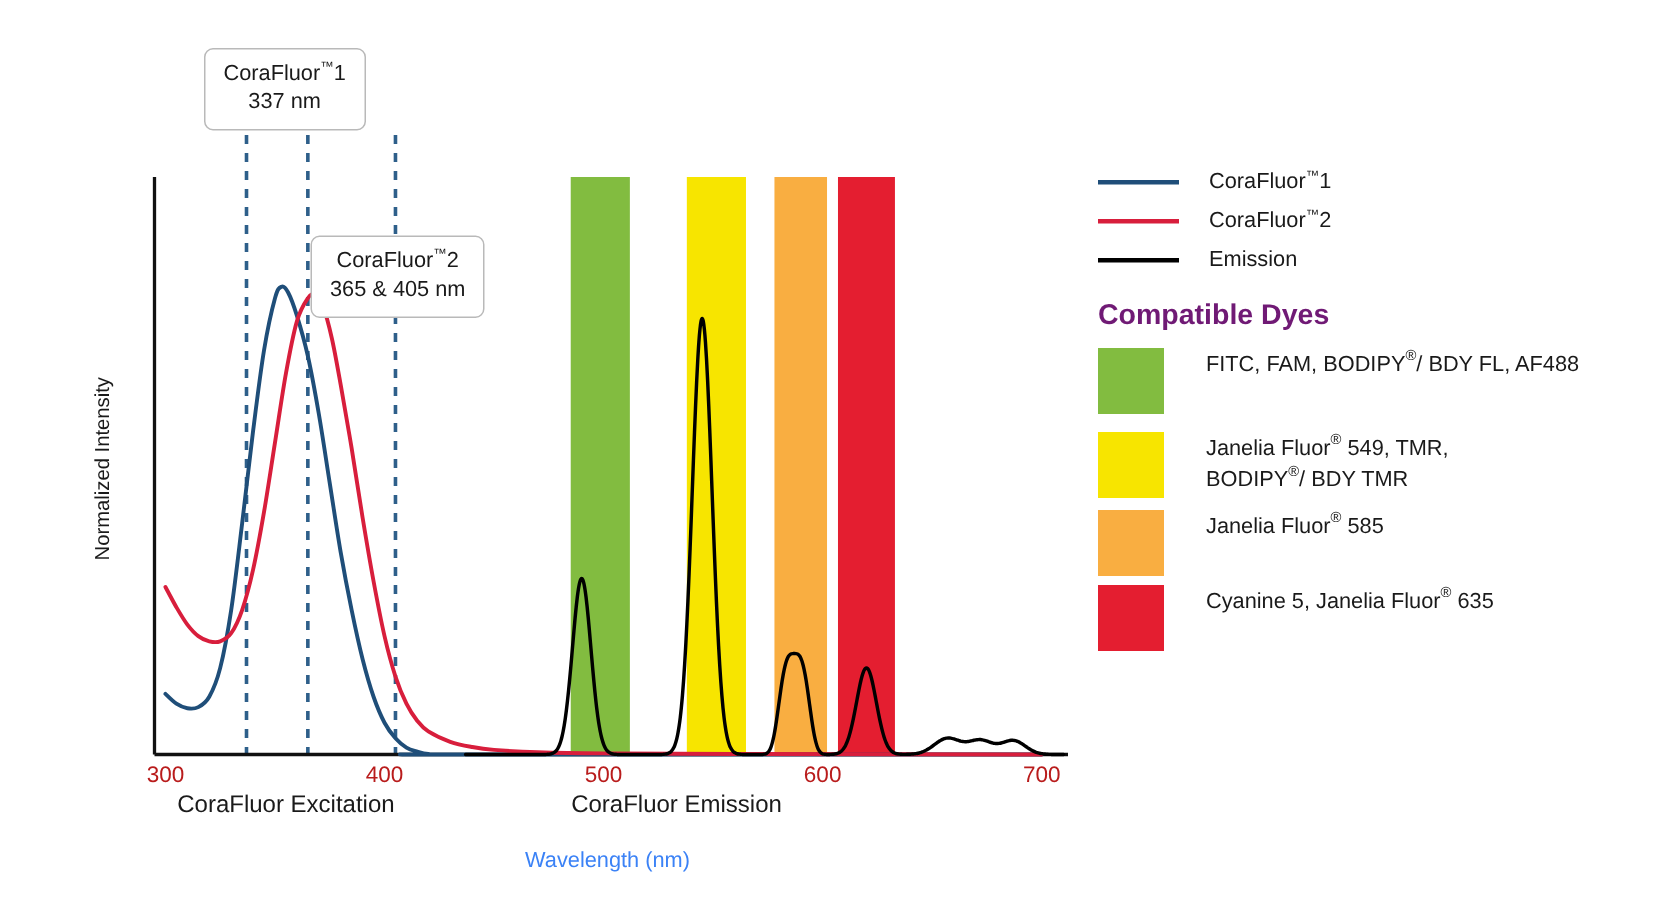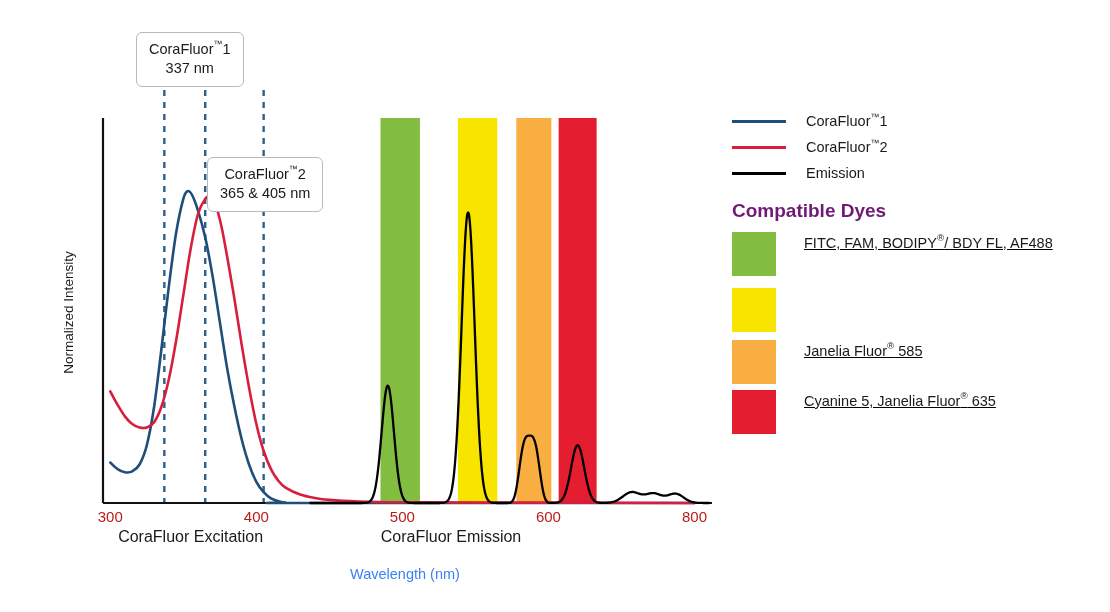--- a/index.html
+++ b/index.html
@@ -78,21 +78,21 @@
   .series-label { margin-left: 20px; font-size: 14.5px; color: #1a1a1a; white-space: nowrap; }
 
   #dyes-heading {
     position: absolute;
     left: 2px; top: 200px;
     font-size: 19px;
     font-weight: bold;
     color: #701a75;
   }
 
-  .dye-row { position: absolute; display: flex; align-items: flex-start; text-decoration: underline; }
+  .dye-row { position: absolute; display: flex; align-items: flex-start; }
   .dye-swatch { width: 44px; height: 44px; flex: 0 0 auto; }
   .dye-label {
     margin-left: 28px;
     font-size: 14.5px;
     color: #1a1a1a;
     line-height: 1.42;
     white-space: nowrap;
     padding-top: 1px;
   }
   .dye-label .ln { display: block; }
@@ -117,21 +117,21 @@
         <path d="M 110.30 391.35 C 111.52 393.60, 115.17 400.65, 117.60 404.82 C 120.04 409.00, 122.47 413.17, 124.91 416.38 C 127.34 419.58, 129.77 422.21, 132.21 424.07 C 134.64 425.94, 137.08 426.96, 139.51 427.54 C 141.94 428.12, 144.38 428.44, 146.81 427.54 C 149.25 426.64, 151.68 425.61, 154.12 422.15 C 156.55 418.69, 158.98 413.81, 161.42 406.75 C 163.85 399.69, 166.29 390.71, 168.72 379.80 C 171.15 368.89, 173.59 355.42, 176.02 341.30 C 178.46 327.18, 180.89 310.50, 183.32 295.10 C 185.76 279.70, 188.19 262.38, 190.63 248.90 C 193.06 235.42, 195.49 222.59, 197.93 214.25 C 200.36 205.91, 203.28 201.74, 205.23 198.85 C 207.18 195.96, 207.91 195.96, 209.61 196.93 C 211.32 197.89, 213.51 199.81, 215.45 204.63 C 217.40 209.44, 219.35 217.14, 221.29 225.80 C 223.24 234.46, 224.95 244.41, 227.14 256.60 C 229.33 268.79, 232.00 284.19, 234.44 298.95 C 236.87 313.71, 239.31 330.39, 241.74 345.15 C 244.18 359.91, 246.61 374.35, 249.04 387.50 C 251.48 400.65, 253.91 413.49, 256.35 424.07 C 258.78 434.66, 261.21 443.52, 263.65 451.02 C 266.08 458.53, 268.52 464.18, 270.95 469.12 C 273.38 474.06, 275.82 477.59, 278.25 480.67 C 280.69 483.75, 281.90 485.29, 285.55 487.60 C 289.21 489.91, 295.29 492.80, 300.16 494.53 C 305.03 496.26, 309.89 497.10, 314.76 498.00 C 319.63 498.89, 322.06 499.34, 329.37 499.92 C 336.67 500.50, 346.41 501.07, 358.58 501.46 C 370.75 501.84, 380.48 502.04, 402.39 502.23 C 424.29 502.42, 441.33 502.49, 490.01 502.62 C 538.70 502.74, 660.40 502.94, 694.47 503.00" fill="none" stroke="#D81E3C" stroke-width="2.6" stroke-linejoin="round" stroke-linecap="round"></path>
         <path d="M 310.38 503.00 C 310.50 503.00, 310.87 503.00, 311.11 503.00 C 311.35 503.00, 311.60 503.00, 311.84 503.00 C 312.09 503.00, 312.33 503.00, 312.57 503.00 C 312.82 503.00, 313.06 503.00, 313.30 503.00 C 313.55 503.00, 313.79 503.00, 314.03 503.00 C 314.28 503.00, 314.52 503.00, 314.76 503.00 C 315.01 503.00, 315.25 503.00, 315.49 503.00 C 315.74 503.00, 315.98 503.00, 316.22 503.00 C 316.47 503.00, 316.71 503.00, 316.95 503.00 C 317.20 503.00, 317.44 503.00, 317.68 503.00 C 317.93 503.00, 318.17 503.00, 318.41 503.00 C 318.66 503.00, 318.90 503.00, 319.14 503.00 C 319.39 503.00, 319.63 503.00, 319.87 503.00 C 320.12 503.00, 320.36 503.00, 320.60 503.00 C 320.85 503.00, 321.09 503.00, 321.33 503.00 C 321.58 503.00, 321.82 503.00, 322.06 503.00 C 322.31 503.00, 322.55 503.00, 322.79 503.00 C 323.04 503.00, 323.28 503.00, 323.53 503.00 C 323.77 503.00, 324.01 503.00, 324.26 503.00 C 324.50 503.00, 324.74 503.00, 324.99 503.00 C 325.23 503.00, 325.47 503.00, 325.72 503.00 C 325.96 503.00, 326.20 503.00, 326.45 503.00 C 326.69 503.00, 326.93 503.00, 327.18 503.00 C 327.42 503.00, 327.66 503.00, 327.91 503.00 C 328.15 503.00, 328.39 503.00, 328.64 503.00 C 328.88 503.00, 329.12 503.00, 329.37 503.00 C 329.61 503.00, 329.85 503.00, 330.10 503.00 C 330.34 503.00, 330.58 503.00, 330.83 503.00 C 331.07 503.00, 331.31 503.00, 331.56 503.00 C 331.80 503.00, 332.04 503.00, 332.29 503.00 C 332.53 503.00, 332.77 503.00, 333.02 503.00 C 333.26 503.00, 333.50 503.00, 333.75 503.00 C 333.99 503.00, 334.24 503.00, 334.48 503.00 C 334.72 503.00, 334.97 503.00, 335.21 503.00 C 335.45 503.00, 335.70 503.00, 335.94 503.00 C 336.18 503.00, 336.43 503.00, 336.67 503.00 C 336.91 503.00, 337.16 503.00, 337.40 503.00 C 337.64 503.00, 337.89 503.00, 338.13 503.00 C 338.37 503.00, 338.62 503.00, 338.86 503.00 C 339.10 503.00, 339.35 503.00, 339.59 503.00 C 339.83 503.00, 340.08 503.00, 340.32 503.00 C 340.56 503.00, 340.81 503.00, 341.05 503.00 C 341.29 503.00, 341.54 503.00, 341.78 503.00 C 342.02 503.00, 342.27 503.00, 342.51 503.00 C 342.75 503.00, 343.00 503.00, 343.24 503.00 C 343.48 503.00, 343.73 503.00, 343.97 503.00 C 344.21 503.00, 344.46 503.00, 344.70 503.00 C 344.94 503.00, 345.19 503.00, 345.43 503.00 C 345.68 503.00, 345.92 503.00, 346.16 503.00 C 346.41 503.00, 346.65 503.00, 346.89 503.00 C 347.14 503.00, 347.38 503.00, 347.62 503.00 C 347.87 503.00, 348.11 503.00, 348.35 503.00 C 348.60 503.00, 348.84 503.00, 349.08 503.00 C 349.33 503.00, 349.57 503.00, 349.81 503.00 C 350.06 503.00, 350.30 503.00, 350.54 503.00 C 350.79 503.00, 351.03 503.00, 351.27 503.00 C 351.52 503.00, 351.76 503.00, 352.00 503.00 C 352.25 503.00, 352.49 503.00, 352.73 503.00 C 352.98 503.00, 353.22 503.00, 353.46 503.00 C 353.71 503.00, 353.95 503.00, 354.19 503.00 C 354.44 503.00, 354.68 503.00, 354.92 503.00 C 355.17 503.00, 355.41 503.00, 355.65 503.00 C 355.90 503.00, 356.14 503.00, 356.38 503.00 C 356.63 503.00, 356.87 503.00, 357.12 503.00 C 357.36 503.00, 357.60 503.00, 357.85 503.00 C 358.09 503.00, 358.33 503.00, 358.58 503.00 C 358.82 503.00, 359.06 503.00, 359.31 503.00 C 359.55 503.00, 359.79 503.00, 360.04 503.00 C 360.28 502.99, 360.52 502.99, 360.77 502.99 C 361.01 502.99, 361.25 502.99, 361.50 502.99 C 361.74 502.99, 361.98 502.98, 362.23 502.98 C 362.47 502.98, 362.71 502.97, 362.96 502.97 C 363.20 502.96, 363.44 502.96, 363.69 502.95 C 363.93 502.94, 364.17 502.93, 364.42 502.92 C 364.66 502.90, 364.90 502.89, 365.15 502.87 C 365.39 502.85, 365.63 502.83, 365.88 502.80 C 366.12 502.77, 366.36 502.74, 366.61 502.70 C 366.85 502.65, 367.09 502.61, 367.34 502.55 C 367.58 502.48, 367.82 502.42, 368.07 502.33 C 368.31 502.24, 368.56 502.15, 368.80 502.02 C 369.04 501.90, 369.29 501.77, 369.53 501.60 C 369.77 501.43, 370.02 501.25, 370.26 501.02 C 370.50 500.79, 370.75 500.54, 370.99 500.23 C 371.23 499.93, 371.48 499.59, 371.72 499.20 C 371.96 498.80, 372.21 498.36, 372.45 497.84 C 372.69 497.32, 372.94 496.76, 373.18 496.10 C 373.42 495.45, 373.67 494.73, 373.91 493.91 C 374.15 493.08, 374.40 492.19, 374.64 491.18 C 374.88 490.17, 375.13 489.07, 375.37 487.85 C 375.61 486.63, 375.86 485.31, 376.10 483.86 C 376.34 482.41, 376.59 480.85, 376.83 479.16 C 377.07 477.47, 377.32 475.66, 377.56 473.72 C 377.80 471.78, 378.05 469.72, 378.29 467.55 C 378.53 465.37, 378.78 463.07, 379.02 460.67 C 379.26 458.28, 379.51 455.76, 379.75 453.18 C 380.00 450.60, 380.24 447.91, 380.48 445.19 C 380.73 442.47, 380.97 439.66, 381.21 436.86 C 381.46 434.06, 381.70 431.20, 381.94 428.39 C 382.19 425.58, 382.43 422.75, 382.67 420.02 C 382.92 417.29, 383.16 414.58, 383.40 412.01 C 383.65 409.45, 383.89 406.95, 384.13 404.64 C 384.38 402.33, 384.62 400.13, 384.86 398.16 C 385.11 396.19, 385.35 394.38, 385.59 392.83 C 385.84 391.28, 386.08 389.93, 386.32 388.86 C 386.57 387.79, 386.81 386.95, 387.05 386.40 C 387.30 385.86, 387.54 385.57, 387.78 385.57 C 388.03 385.57, 388.27 385.86, 388.51 386.40 C 388.76 386.95, 389.00 387.79, 389.24 388.86 C 389.49 389.93, 389.73 391.28, 389.97 392.83 C 390.22 394.38, 390.46 396.19, 390.71 398.16 C 390.95 400.13, 391.19 402.33, 391.44 404.64 C 391.68 406.95, 391.92 409.45, 392.17 412.01 C 392.41 414.58, 392.65 417.29, 392.90 420.02 C 393.14 422.75, 393.38 425.58, 393.63 428.39 C 393.87 431.20, 394.11 434.06, 394.36 436.86 C 394.60 439.66, 394.84 442.47, 395.09 445.19 C 395.33 447.91, 395.57 450.60, 395.82 453.18 C 396.06 455.76, 396.30 458.28, 396.55 460.67 C 396.79 463.07, 397.03 465.37, 397.28 467.55 C 397.52 469.72, 397.76 471.78, 398.01 473.72 C 398.25 475.66, 398.49 477.47, 398.74 479.16 C 398.98 480.85, 399.22 482.41, 399.47 483.86 C 399.71 485.31, 399.95 486.63, 400.20 487.85 C 400.44 489.07, 400.68 490.17, 400.93 491.18 C 401.17 492.19, 401.41 493.08, 401.66 493.91 C 401.90 494.73, 402.15 495.45, 402.39 496.10 C 402.63 496.76, 402.88 497.32, 403.12 497.84 C 403.36 498.36, 403.61 498.80, 403.85 499.20 C 404.09 499.59, 404.34 499.93, 404.58 500.23 C 404.82 500.54, 405.07 500.79, 405.31 501.02 C 405.55 501.25, 405.80 501.43, 406.04 501.60 C 406.28 501.77, 406.53 501.90, 406.77 502.02 C 407.01 502.15, 407.26 502.24, 407.50 502.33 C 407.74 502.42, 407.99 502.48, 408.23 502.55 C 408.47 502.61, 408.72 502.65, 408.96 502.70 C 409.20 502.74, 409.45 502.77, 409.69 502.80 C 409.93 502.83, 410.18 502.85, 410.42 502.87 C 410.66 502.89, 410.91 502.90, 411.15 502.92 C 411.39 502.93, 411.64 502.94, 411.88 502.95 C 412.12 502.96, 412.37 502.96, 412.61 502.97 C 412.85 502.97, 413.10 502.98, 413.34 502.98 C 413.59 502.98, 413.83 502.99, 414.07 502.99 C 414.32 502.99, 414.56 502.99, 414.80 502.99 C 415.05 502.99, 415.29 502.99, 415.53 503.00 C 415.78 503.00, 416.02 503.00, 416.26 503.00 C 416.51 503.00, 416.75 503.00, 416.99 503.00 C 417.24 503.00, 417.48 503.00, 417.72 503.00 C 417.97 503.00, 418.21 503.00, 418.45 503.00 C 418.70 503.00, 418.94 503.00, 419.18 503.00 C 419.43 503.00, 419.67 503.00, 419.91 503.00 C 420.16 503.00, 420.40 503.00, 420.64 503.00 C 420.89 503.00, 421.13 503.00, 421.37 503.00 C 421.62 503.00, 421.86 503.00, 422.10 503.00 C 422.35 503.00, 422.59 503.00, 422.83 503.00 C 423.08 503.00, 423.32 503.00, 423.56 503.00 C 423.81 503.00, 424.05 503.00, 424.29 503.00 C 424.54 503.00, 424.78 503.00, 425.03 503.00 C 425.27 503.00, 425.51 503.00, 425.76 503.00 C 426.00 503.00, 426.24 503.00, 426.49 503.00 C 426.73 503.00, 426.97 503.00, 427.22 503.00 C 427.46 503.00, 427.70 503.00, 427.95 503.00 C 428.19 503.00, 428.43 503.00, 428.68 503.00 C 428.92 503.00, 429.16 503.00, 429.41 503.00 C 429.65 503.00, 429.89 503.00, 430.14 503.00 C 430.38 503.00, 430.62 503.00, 430.87 503.00 C 431.11 503.00, 431.35 503.00, 431.60 503.00 C 431.84 503.00, 432.08 503.00, 432.33 503.00 C 432.57 503.00, 432.81 503.00, 433.06 503.00 C 433.30 503.00, 433.54 503.00, 433.79 503.00 C 434.03 503.00, 434.27 503.00, 434.52 503.00 C 434.76 503.00, 435.00 503.00, 435.25 503.00 C 435.49 503.00, 435.74 503.00, 435.98 503.00 C 436.22 503.00, 436.47 503.00, 436.71 503.00 C 436.95 503.00, 437.20 503.00, 437.44 502.99 C 437.68 502.99, 437.93 502.99, 438.17 502.99 C 438.41 502.99, 438.66 502.99, 438.90 502.99 C 439.14 502.98, 439.39 502.98, 439.63 502.98 C 439.87 502.97, 440.12 502.97, 440.36 502.96 C 440.60 502.95, 440.85 502.95, 441.09 502.94 C 441.33 502.93, 441.58 502.92, 441.82 502.90 C 442.06 502.89, 442.31 502.87, 442.55 502.85 C 442.79 502.83, 443.04 502.80, 443.28 502.77 C 443.52 502.74, 443.77 502.70, 444.01 502.65 C 444.25 502.60, 444.50 502.55, 444.74 502.48 C 444.98 502.41, 445.23 502.33, 445.47 502.23 C 445.71 502.13, 445.96 502.02, 446.20 501.88 C 446.44 501.74, 446.69 501.58, 446.93 501.38 C 447.18 501.19, 447.42 500.97, 447.66 500.70 C 447.91 500.43, 448.15 500.13, 448.39 499.77 C 448.64 499.41, 448.88 499.01, 449.12 498.52 C 449.37 498.04, 449.61 497.50, 449.85 496.86 C 450.10 496.23, 450.34 495.52, 450.58 494.70 C 450.83 493.87, 451.07 492.96, 451.31 491.90 C 451.56 490.84, 451.80 489.68, 452.04 488.35 C 452.29 487.01, 452.53 485.55, 452.77 483.89 C 453.02 482.23, 453.26 480.43, 453.50 478.39 C 453.75 476.36, 453.99 474.15, 454.23 471.69 C 454.48 469.24, 454.72 466.58, 454.96 463.66 C 455.21 460.74, 455.45 457.59, 455.69 454.17 C 455.94 450.75, 456.18 447.09, 456.42 443.14 C 456.67 439.20, 456.91 434.99, 457.15 430.52 C 457.40 426.05, 457.64 421.30, 457.88 416.31 C 458.13 411.32, 458.37 406.06, 458.62 400.59 C 458.86 395.12, 459.10 389.39, 459.35 383.50 C 459.59 377.61, 459.83 371.49, 460.08 365.27 C 460.32 359.06, 460.56 352.64, 460.81 346.21 C 461.05 339.78, 461.29 333.20, 461.54 326.70 C 461.78 320.19, 462.02 313.61, 462.27 307.19 C 462.51 300.77, 462.75 294.35, 463.00 288.19 C 463.24 282.04, 463.48 275.96, 463.73 270.25 C 463.97 264.53, 464.21 258.99, 464.46 253.89 C 464.70 248.80, 464.94 243.97, 465.19 239.66 C 465.43 235.35, 465.67 231.41, 465.92 228.03 C 466.16 224.66, 466.40 221.73, 466.65 219.41 C 466.89 217.09, 467.13 215.30, 467.38 214.11 C 467.62 212.93, 467.86 212.32, 468.11 212.32 C 468.35 212.32, 468.59 212.93, 468.84 214.11 C 469.08 215.30, 469.32 217.09, 469.57 219.41 C 469.81 221.73, 470.06 224.66, 470.30 228.03 C 470.54 231.41, 470.79 235.35, 471.03 239.66 C 471.27 243.97, 471.52 248.80, 471.76 253.89 C 472.00 258.99, 472.25 264.53, 472.49 270.25 C 472.73 275.96, 472.98 282.04, 473.22 288.19 C 473.46 294.35, 473.71 300.77, 473.95 307.19 C 474.19 313.61, 474.44 320.19, 474.68 326.70 C 474.92 333.20, 475.17 339.78, 475.41 346.21 C 475.65 352.64, 475.90 359.06, 476.14 365.27 C 476.38 371.49, 476.63 377.61, 476.87 383.50 C 477.11 389.39, 477.36 395.12, 477.60 400.59 C 477.84 406.06, 478.09 411.32, 478.33 416.31 C 478.57 421.30, 478.82 426.05, 479.06 430.52 C 479.30 434.99, 479.55 439.20, 479.79 443.14 C 480.03 447.09, 480.28 450.75, 480.52 454.17 C 480.76 457.59, 481.01 460.74, 481.25 463.66 C 481.50 466.58, 481.74 469.24, 481.98 471.69 C 482.23 474.15, 482.47 476.36, 482.71 478.39 C 482.96 480.43, 483.20 482.23, 483.44 483.89 C 483.69 485.55, 483.93 487.01, 484.17 488.35 C 484.42 489.68, 484.66 490.84, 484.90 491.90 C 485.15 492.96, 485.39 493.87, 485.63 494.70 C 485.88 495.52, 486.12 496.23, 486.36 496.86 C 486.61 497.50, 486.85 498.04, 487.09 498.52 C 487.34 499.01, 487.58 499.41, 487.82 499.77 C 488.07 500.13, 488.31 500.43, 488.55 500.70 C 488.80 500.97, 489.04 501.19, 489.28 501.38 C 489.53 501.58, 489.77 501.74, 490.01 501.88 C 490.26 502.02, 490.50 502.13, 490.74 502.23 C 490.99 502.33, 491.23 502.41, 491.47 502.48 C 491.72 502.55, 491.96 502.60, 492.21 502.65 C 492.45 502.70, 492.69 502.74, 492.94 502.77 C 493.18 502.80, 493.42 502.83, 493.67 502.85 C 493.91 502.87, 494.15 502.89, 494.40 502.90 C 494.64 502.92, 494.88 502.93, 495.13 502.94 C 495.37 502.95, 495.61 502.95, 495.86 502.96 C 496.10 502.97, 496.34 502.97, 496.59 502.98 C 496.83 502.98, 497.07 502.98, 497.32 502.99 C 497.56 502.99, 497.80 502.99, 498.05 502.99 C 498.29 502.99, 498.53 502.99, 498.78 502.99 C 499.02 503.00, 499.26 503.00, 499.51 503.00 C 499.75 503.00, 499.99 503.00, 500.24 503.00 C 500.48 503.00, 500.72 503.00, 500.97 503.00 C 501.21 503.00, 501.45 503.00, 501.70 503.00 C 501.94 503.00, 502.18 503.00, 502.43 503.00 C 502.67 503.00, 502.91 503.00, 503.16 503.00 C 503.40 503.00, 503.65 503.00, 503.89 503.00 C 504.13 503.00, 504.38 503.00, 504.62 503.00 C 504.86 503.00, 505.11 503.00, 505.35 503.00 C 505.59 503.00, 505.84 503.00, 506.08 503.00 C 506.32 502.99, 506.57 502.99, 506.81 502.99 C 507.05 502.99, 507.30 502.98, 507.54 502.98 C 507.78 502.97, 508.03 502.96, 508.27 502.95 C 508.51 502.93, 508.76 502.91, 509.00 502.88 C 509.24 502.85, 509.49 502.82, 509.73 502.76 C 509.97 502.71, 510.22 502.65, 510.46 502.55 C 510.70 502.46, 510.95 502.35, 511.19 502.19 C 511.43 502.03, 511.68 501.86, 511.92 501.61 C 512.16 501.37, 512.41 501.09, 512.65 500.72 C 512.89 500.36, 513.14 499.94, 513.38 499.43 C 513.62 498.92, 513.87 498.33, 514.11 497.64 C 514.35 496.95, 514.60 496.17, 514.84 495.27 C 515.09 494.38, 515.33 493.38, 515.57 492.28 C 515.82 491.17, 516.06 489.95, 516.30 488.64 C 516.55 487.33, 516.79 485.90, 517.03 484.41 C 517.28 482.91, 517.52 481.31, 517.76 479.67 C 518.01 478.03, 518.25 476.30, 518.49 474.56 C 518.74 472.83, 518.98 471.03, 519.22 469.26 C 519.47 467.49, 519.71 465.70, 519.95 463.96 C 520.20 462.22, 520.44 460.48, 520.68 458.83 C 520.93 457.19, 521.17 455.57, 521.41 454.06 C 521.66 452.55, 521.90 451.10, 522.14 449.77 C 522.39 448.44, 522.63 447.19, 522.87 446.06 C 523.12 444.92, 523.36 443.89, 523.60 442.97 C 523.85 442.04, 524.09 441.23, 524.33 440.51 C 524.58 439.79, 524.82 439.18, 525.06 438.65 C 525.31 438.12, 525.55 437.70, 525.79 437.33 C 526.04 436.97, 526.28 436.69, 526.53 436.47 C 526.77 436.24, 527.01 436.09, 527.26 435.96 C 527.50 435.84, 527.74 435.77, 527.99 435.72 C 528.23 435.66, 528.47 435.65, 528.72 435.64 C 528.96 435.62, 529.20 435.62, 529.45 435.62 C 529.69 435.62, 529.93 435.62, 530.18 435.64 C 530.42 435.65, 530.66 435.66, 530.91 435.72 C 531.15 435.77, 531.39 435.84, 531.64 435.96 C 531.88 436.09, 532.12 436.24, 532.37 436.47 C 532.61 436.69, 532.85 436.97, 533.10 437.33 C 533.34 437.70, 533.58 438.12, 533.83 438.65 C 534.07 439.18, 534.31 439.79, 534.56 440.51 C 534.80 441.23, 535.04 442.04, 535.29 442.97 C 535.53 443.89, 535.77 444.92, 536.02 446.06 C 536.26 447.19, 536.50 448.44, 536.75 449.77 C 536.99 451.10, 537.24 452.55, 537.48 454.06 C 537.72 455.57, 537.97 457.19, 538.21 458.83 C 538.45 460.48, 538.70 462.22, 538.94 463.96 C 539.18 465.70, 539.43 467.49, 539.67 469.26 C 539.91 471.03, 540.16 472.83, 540.40 474.56 C 540.64 476.30, 540.89 478.03, 541.13 479.67 C 541.37 481.31, 541.62 482.91, 541.86 484.41 C 542.10 485.90, 542.35 487.33, 542.59 488.64 C 542.83 489.95, 543.08 491.17, 543.32 492.28 C 543.56 493.38, 543.81 494.38, 544.05 495.27 C 544.29 496.17, 544.54 496.95, 544.78 497.64 C 545.02 498.33, 545.27 498.92, 545.51 499.43 C 545.75 499.94, 546.00 500.36, 546.24 500.72 C 546.48 501.08, 546.73 501.36, 546.97 501.61 C 547.21 501.85, 547.46 502.03, 547.70 502.19 C 547.94 502.35, 548.19 502.45, 548.43 502.55 C 548.68 502.64, 548.92 502.71, 549.16 502.76 C 549.41 502.81, 549.65 502.85, 549.89 502.88 C 550.14 502.90, 550.38 502.92, 550.62 502.93 C 550.87 502.95, 551.11 502.95, 551.35 502.96 C 551.60 502.96, 551.84 502.96, 552.08 502.96 C 552.33 502.96, 552.57 502.96, 552.81 502.95 C 553.06 502.94, 553.30 502.94, 553.54 502.93 C 553.79 502.92, 554.03 502.91, 554.27 502.90 C 554.52 502.88, 554.76 502.87, 555.00 502.85 C 555.25 502.83, 555.49 502.80, 555.73 502.78 C 555.98 502.75, 556.22 502.72, 556.46 502.68 C 556.71 502.64, 556.95 502.60, 557.19 502.54 C 557.44 502.49, 557.68 502.43, 557.92 502.36 C 558.17 502.29, 558.41 502.21, 558.65 502.11 C 558.90 502.01, 559.14 501.91, 559.38 501.78 C 559.63 501.65, 559.87 501.51, 560.12 501.35 C 560.36 501.19, 560.60 501.01, 560.85 500.80 C 561.09 500.58, 561.33 500.35, 561.58 500.09 C 561.82 499.82, 562.06 499.53, 562.31 499.20 C 562.55 498.87, 562.79 498.51, 563.04 498.11 C 563.28 497.71, 563.52 497.27, 563.77 496.78 C 564.01 496.29, 564.25 495.76, 564.50 495.18 C 564.74 494.60, 564.98 493.98, 565.23 493.30 C 565.47 492.62, 565.71 491.89, 565.96 491.11 C 566.20 490.32, 566.44 489.49, 566.69 488.60 C 566.93 487.71, 567.17 486.77, 567.42 485.78 C 567.66 484.79, 567.90 483.74, 568.15 482.65 C 568.39 481.57, 568.63 480.43, 568.88 479.26 C 569.12 478.09, 569.36 476.87, 569.61 475.64 C 569.85 474.40, 570.09 473.13, 570.34 471.85 C 570.58 470.57, 570.82 469.26, 571.07 467.97 C 571.31 466.68, 571.56 465.37, 571.80 464.10 C 572.04 462.82, 572.29 461.55, 572.53 460.32 C 572.77 459.10, 573.02 457.89, 573.26 456.76 C 573.50 455.62, 573.75 454.52, 573.99 453.51 C 574.23 452.50, 574.48 451.54, 574.72 450.68 C 574.96 449.82, 575.21 449.04, 575.45 448.37 C 575.69 447.70, 575.94 447.12, 576.18 446.66 C 576.42 446.20, 576.67 445.84, 576.91 445.61 C 577.15 445.37, 577.40 445.25, 577.64 445.25 C 577.88 445.25, 578.13 445.37, 578.37 445.61 C 578.61 445.84, 578.86 446.20, 579.10 446.66 C 579.34 447.12, 579.59 447.70, 579.83 448.37 C 580.07 449.04, 580.32 449.82, 580.56 450.68 C 580.80 451.54, 581.05 452.50, 581.29 453.51 C 581.53 454.52, 581.78 455.62, 582.02 456.76 C 582.26 457.89, 582.51 459.10, 582.75 460.32 C 583.00 461.55, 583.24 462.82, 583.48 464.10 C 583.73 465.37, 583.97 466.68, 584.21 467.97 C 584.46 469.26, 584.70 470.57, 584.94 471.85 C 585.19 473.13, 585.43 474.40, 585.67 475.64 C 585.92 476.87, 586.16 478.09, 586.40 479.26 C 586.65 480.43, 586.89 481.57, 587.13 482.65 C 587.38 483.74, 587.62 484.79, 587.86 485.78 C 588.11 486.77, 588.35 487.71, 588.59 488.60 C 588.84 489.49, 589.08 490.32, 589.32 491.11 C 589.57 491.89, 589.81 492.62, 590.05 493.30 C 590.30 493.98, 590.54 494.60, 590.78 495.18 C 591.03 495.76, 591.27 496.29, 591.51 496.78 C 591.76 497.27, 592.00 497.71, 592.24 498.11 C 592.49 498.51, 592.73 498.87, 592.97 499.20 C 593.22 499.53, 593.46 499.82, 593.71 500.09 C 593.95 500.35, 594.19 500.58, 594.44 500.79 C 594.68 501.00, 594.92 501.18, 595.17 501.35 C 595.41 501.51, 595.65 501.65, 595.90 501.78 C 596.14 501.90, 596.38 502.01, 596.63 502.11 C 596.87 502.20, 597.11 502.28, 597.36 502.35 C 597.60 502.43, 597.84 502.48, 598.09 502.54 C 598.33 502.59, 598.57 502.63, 598.82 502.67 C 599.06 502.71, 599.30 502.74, 599.55 502.76 C 599.79 502.79, 600.03 502.81, 600.28 502.83 C 600.52 502.85, 600.76 502.86, 601.01 502.87 C 601.25 502.88, 601.49 502.89, 601.74 502.90 C 601.98 502.91, 602.22 502.91, 602.47 502.91 C 602.71 502.92, 602.95 502.92, 603.20 502.92 C 603.44 502.91, 603.68 502.91, 603.93 502.91 C 604.17 502.91, 604.41 502.90, 604.66 502.89 C 604.90 502.89, 605.15 502.88, 605.39 502.87 C 605.63 502.86, 605.88 502.85, 606.12 502.84 C 606.36 502.83, 606.61 502.82, 606.85 502.80 C 607.09 502.79, 607.34 502.77, 607.58 502.75 C 607.82 502.73, 608.07 502.71, 608.31 502.69 C 608.55 502.67, 608.80 502.64, 609.04 502.62 C 609.28 502.59, 609.53 502.56, 609.77 502.53 C 610.01 502.49, 610.26 502.46, 610.50 502.42 C 610.74 502.38, 610.99 502.34, 611.23 502.29 C 611.47 502.25, 611.72 502.20, 611.96 502.14 C 612.20 502.09, 612.45 502.03, 612.69 501.97 C 612.93 501.91, 613.18 501.84, 613.42 501.77 C 613.66 501.70, 613.91 501.62, 614.15 501.54 C 614.39 501.46, 614.64 501.37, 614.88 501.28 C 615.12 501.19, 615.37 501.09, 615.61 500.99 C 615.85 500.89, 616.10 500.78, 616.34 500.67 C 616.59 500.56, 616.83 500.44, 617.07 500.31 C 617.32 500.19, 617.56 500.06, 617.80 499.92 C 618.05 499.79, 618.29 499.65, 618.53 499.50 C 618.78 499.35, 619.02 499.20, 619.26 499.05 C 619.51 498.89, 619.75 498.73, 619.99 498.57 C 620.24 498.40, 620.48 498.23, 620.72 498.06 C 620.97 497.89, 621.21 497.72, 621.45 497.54 C 621.70 497.36, 621.94 497.18, 622.18 497.00 C 622.43 496.82, 622.67 496.64, 622.91 496.46 C 623.16 496.27, 623.40 496.09, 623.64 495.91 C 623.89 495.73, 624.13 495.55, 624.37 495.37 C 624.62 495.19, 624.86 495.02, 625.10 494.85 C 625.35 494.67, 625.59 494.51, 625.83 494.34 C 626.08 494.18, 626.32 494.02, 626.56 493.87 C 626.81 493.72, 627.05 493.58, 627.29 493.44 C 627.54 493.31, 627.78 493.18, 628.03 493.06 C 628.27 492.94, 628.51 492.83, 628.76 492.72 C 629.00 492.62, 629.24 492.53, 629.49 492.45 C 629.73 492.37, 629.97 492.30, 630.22 492.23 C 630.46 492.17, 630.70 492.12, 630.95 492.08 C 631.19 492.04, 631.43 492.01, 631.68 492.00 C 631.92 491.98, 632.16 491.97, 632.41 491.97 C 632.65 491.97, 632.89 491.99, 633.14 492.01 C 633.38 492.03, 633.62 492.06, 633.87 492.10 C 634.11 492.14, 634.35 492.18, 634.60 492.24 C 634.84 492.29, 635.08 492.35, 635.33 492.42 C 635.57 492.48, 635.81 492.56, 636.06 492.63 C 636.30 492.71, 636.54 492.79, 636.79 492.87 C 637.03 492.95, 637.27 493.03, 637.52 493.12 C 637.76 493.20, 638.00 493.29, 638.25 493.37 C 638.49 493.45, 638.74 493.53, 638.98 493.61 C 639.22 493.69, 639.47 493.77, 639.71 493.84 C 639.95 493.91, 640.20 493.98, 640.44 494.04 C 640.68 494.10, 640.93 494.16, 641.17 494.21 C 641.41 494.25, 641.66 494.30, 641.90 494.33 C 642.14 494.37, 642.39 494.40, 642.63 494.42 C 642.87 494.44, 643.12 494.45, 643.36 494.45 C 643.60 494.46, 643.85 494.46, 644.09 494.45 C 644.33 494.44, 644.58 494.42, 644.82 494.40 C 645.06 494.37, 645.31 494.34, 645.55 494.31 C 645.79 494.27, 646.04 494.23, 646.28 494.19 C 646.52 494.14, 646.77 494.09, 647.01 494.04 C 647.25 493.99, 647.50 493.93, 647.74 493.88 C 647.98 493.82, 648.23 493.76, 648.47 493.70 C 648.71 493.65, 648.96 493.59, 649.20 493.53 C 649.44 493.48, 649.69 493.43, 649.93 493.38 C 650.18 493.33, 650.42 493.28, 650.66 493.24 C 650.91 493.20, 651.15 493.17, 651.39 493.14 C 651.64 493.11, 651.88 493.08, 652.12 493.07 C 652.37 493.05, 652.61 493.04, 652.85 493.04 C 653.10 493.04, 653.34 493.05, 653.58 493.06 C 653.83 493.08, 654.07 493.10, 654.31 493.13 C 654.56 493.16, 654.80 493.20, 655.04 493.24 C 655.29 493.29, 655.53 493.34, 655.77 493.40 C 656.02 493.46, 656.26 493.52, 656.50 493.59 C 656.75 493.66, 656.99 493.74, 657.23 493.82 C 657.48 493.89, 657.72 493.98, 657.96 494.06 C 658.21 494.15, 658.45 494.24, 658.69 494.32 C 658.94 494.41, 659.18 494.50, 659.42 494.59 C 659.67 494.67, 659.91 494.76, 660.15 494.84 C 660.40 494.92, 660.64 495.00, 660.88 495.08 C 661.13 495.15, 661.37 495.22, 661.62 495.29 C 661.86 495.35, 662.10 495.41, 662.35 495.46 C 662.59 495.51, 662.83 495.55, 663.08 495.59 C 663.32 495.62, 663.56 495.65, 663.81 495.67 C 664.05 495.69, 664.29 495.70, 664.54 495.70 C 664.78 495.70, 665.02 495.69, 665.27 495.67 C 665.51 495.66, 665.75 495.63, 666.00 495.60 C 666.24 495.57, 666.48 495.53, 666.73 495.48 C 666.97 495.43, 667.21 495.37, 667.46 495.31 C 667.70 495.25, 667.94 495.19, 668.19 495.12 C 668.43 495.05, 668.67 494.97, 668.92 494.89 C 669.16 494.82, 669.40 494.74, 669.65 494.66 C 669.89 494.58, 670.13 494.49, 670.38 494.41 C 670.62 494.34, 670.86 494.26, 671.11 494.18 C 671.35 494.11, 671.59 494.03, 671.84 493.97 C 672.08 493.90, 672.32 493.84, 672.57 493.79 C 672.81 493.73, 673.06 493.68, 673.30 493.64 C 673.54 493.60, 673.79 493.57, 674.03 493.55 C 674.27 493.53, 674.52 493.51, 674.76 493.51 C 675.00 493.51, 675.25 493.52, 675.49 493.54 C 675.73 493.55, 675.98 493.58, 676.22 493.62 C 676.46 493.66, 676.71 493.72, 676.95 493.78 C 677.19 493.84, 677.44 493.91, 677.68 493.99 C 677.92 494.08, 678.17 494.17, 678.41 494.27 C 678.65 494.38, 678.90 494.49, 679.14 494.61 C 679.38 494.73, 679.63 494.86, 679.87 494.99 C 680.11 495.13, 680.36 495.27, 680.60 495.42 C 680.84 495.57, 681.09 495.73, 681.33 495.88 C 681.57 496.04, 681.82 496.21, 682.06 496.37 C 682.30 496.54, 682.55 496.71, 682.79 496.88 C 683.03 497.04, 683.28 497.22, 683.52 497.39 C 683.76 497.56, 684.01 497.73, 684.25 497.90 C 684.50 498.07, 684.74 498.23, 684.98 498.40 C 685.23 498.56, 685.47 498.73, 685.71 498.89 C 685.96 499.04, 686.20 499.20, 686.44 499.35 C 686.69 499.50, 686.93 499.65, 687.17 499.79 C 687.42 499.93, 687.66 500.07, 687.90 500.20 C 688.15 500.33, 688.39 500.46, 688.63 500.58 C 688.88 500.70, 689.12 500.81, 689.36 500.92 C 689.61 501.03, 689.85 501.13, 690.09 501.23 C 690.34 501.33, 690.58 501.42, 690.82 501.51 C 691.07 501.59, 691.31 501.67, 691.55 501.75 C 691.80 501.83, 692.04 501.90, 692.28 501.96 C 692.53 502.03, 692.77 502.09, 693.01 502.14 C 693.26 502.20, 693.50 502.25, 693.74 502.30 C 693.99 502.35, 694.23 502.39, 694.47 502.43 C 694.72 502.48, 694.96 502.51, 695.21 502.55 C 695.45 502.58, 695.69 502.61, 695.94 502.64 C 696.18 502.67, 696.42 502.69, 696.67 502.71 C 696.91 502.74, 697.15 502.76, 697.40 502.78 C 697.64 502.79, 697.88 502.81, 698.13 502.83 C 698.37 502.84, 698.61 502.85, 698.86 502.87 C 699.10 502.88, 699.34 502.89, 699.59 502.90 C 699.83 502.91, 700.07 502.91, 700.32 502.92 C 700.56 502.93, 700.80 502.94, 701.05 502.94 C 701.29 502.95, 701.53 502.95, 701.78 502.96 C 702.02 502.96, 702.26 502.96, 702.51 502.97 C 702.75 502.97, 702.99 502.97, 703.24 502.98 C 703.48 502.98, 703.72 502.98, 703.97 502.98 C 704.21 502.98, 704.45 502.99, 704.70 502.99 C 704.94 502.99, 705.18 502.99, 705.43 502.99 C 705.67 502.99, 705.91 502.99, 706.16 502.99 C 706.40 502.99, 706.65 503.00, 706.89 503.00 C 707.13 503.00, 707.38 503.00, 707.62 503.00 C 707.86 503.00, 708.11 503.00, 708.35 503.00 C 708.59 503.00, 708.96 503.00, 709.08 503.00" fill="none" stroke="#000000" stroke-width="2.3" stroke-linejoin="round" stroke-linecap="round"></path>
       </svg>
 
     <div id="y-axis-title">Normalized Intensity</div>
     <div id="x-axis-title">Wavelength (nm)</div>
   <div class="axis-tick-label" style="left: 80.3022px; top: 508px;">300</div>
       <div class="axis-tick-label" style="left: 226.345px; top: 508px;">400</div>
       <div class="axis-tick-label" style="left: 372.388px; top: 508px;">500</div>
       <div class="axis-tick-label" style="left: 518.432px; top: 508px;">600</div>
-      <div class="axis-tick-label" style="left: 664.475px; top: 508px;">800</div>
+      <div class="axis-tick-label" style="left: 664.475px; top: 508px;">700</div>
       <div class="axis-group-label" style="left: 190.626px; top: 528px; transform: translateX(-50%);">CoraFluor Excitation</div>
       <div class="axis-group-label" style="left: 451px; top: 528px; transform: translateX(-50%);">CoraFluor Emission</div>
       <div class="callout" style="left: 136px; top: 32px;">
         <span class="ln">CoraFluor<sup class="tm">™</sup>1</span>
         <span class="ln">337 nm</span>
       </div>
       <div class="callout" style="left: 207px; top: 157px;">
         <span class="ln">CoraFluor<sup class="tm">™</sup>2</span>
         <span class="ln">365 &amp; 405 nm</span>
       </div>
@@ -155,20 +155,24 @@
     <div id="dyes-heading">Compatible Dyes</div>
     <div id="dyes-list">
         <div class="dye-row" style="left: 2px; top: 232px;">
           <span class="dye-swatch" style="background: rgb(130, 188, 64);"></span>
           <span class="dye-label">
             <span class="ln">FITC, FAM, BODIPY<sup class="reg">®</sup>/ BDY FL, AF488</span>
           </span>
         </div>
         <div class="dye-row" style="left: 2px; top: 288px;">
           <span class="dye-swatch" style="background: rgb(247, 229, 0);"></span>
+          <span class="dye-label">
+            <span class="ln">Janelia Fluor<sup class="reg">®</sup> 549, TMR,</span>
+            <span class="ln">BODIPY<sup class="reg">®</sup>/ BDY TMR</span>
+          </span>
         </div>
         <div class="dye-row" style="left: 2px; top: 340px;">
           <span class="dye-swatch" style="background: rgb(249, 174, 65);"></span>
           <span class="dye-label">
             <span class="ln">Janelia Fluor<sup class="reg">®</sup> 585</span>
           </span>
         </div>
         <div class="dye-row" style="left: 2px; top: 390px;">
           <span class="dye-swatch" style="background: rgb(228, 30, 48);"></span>
           <span class="dye-label">

